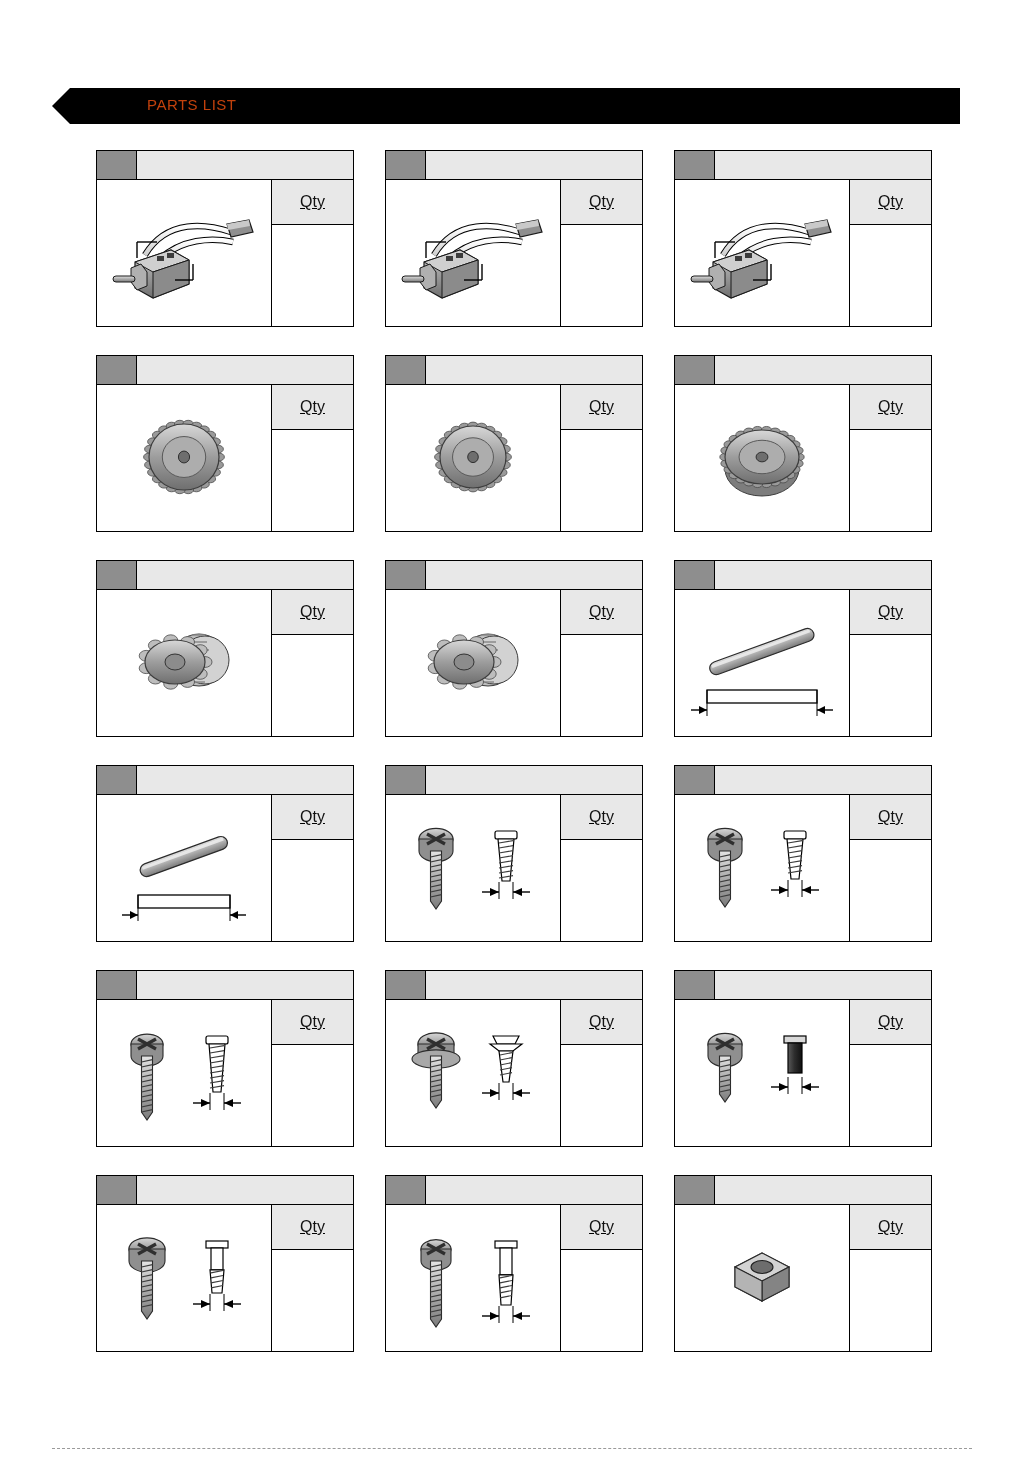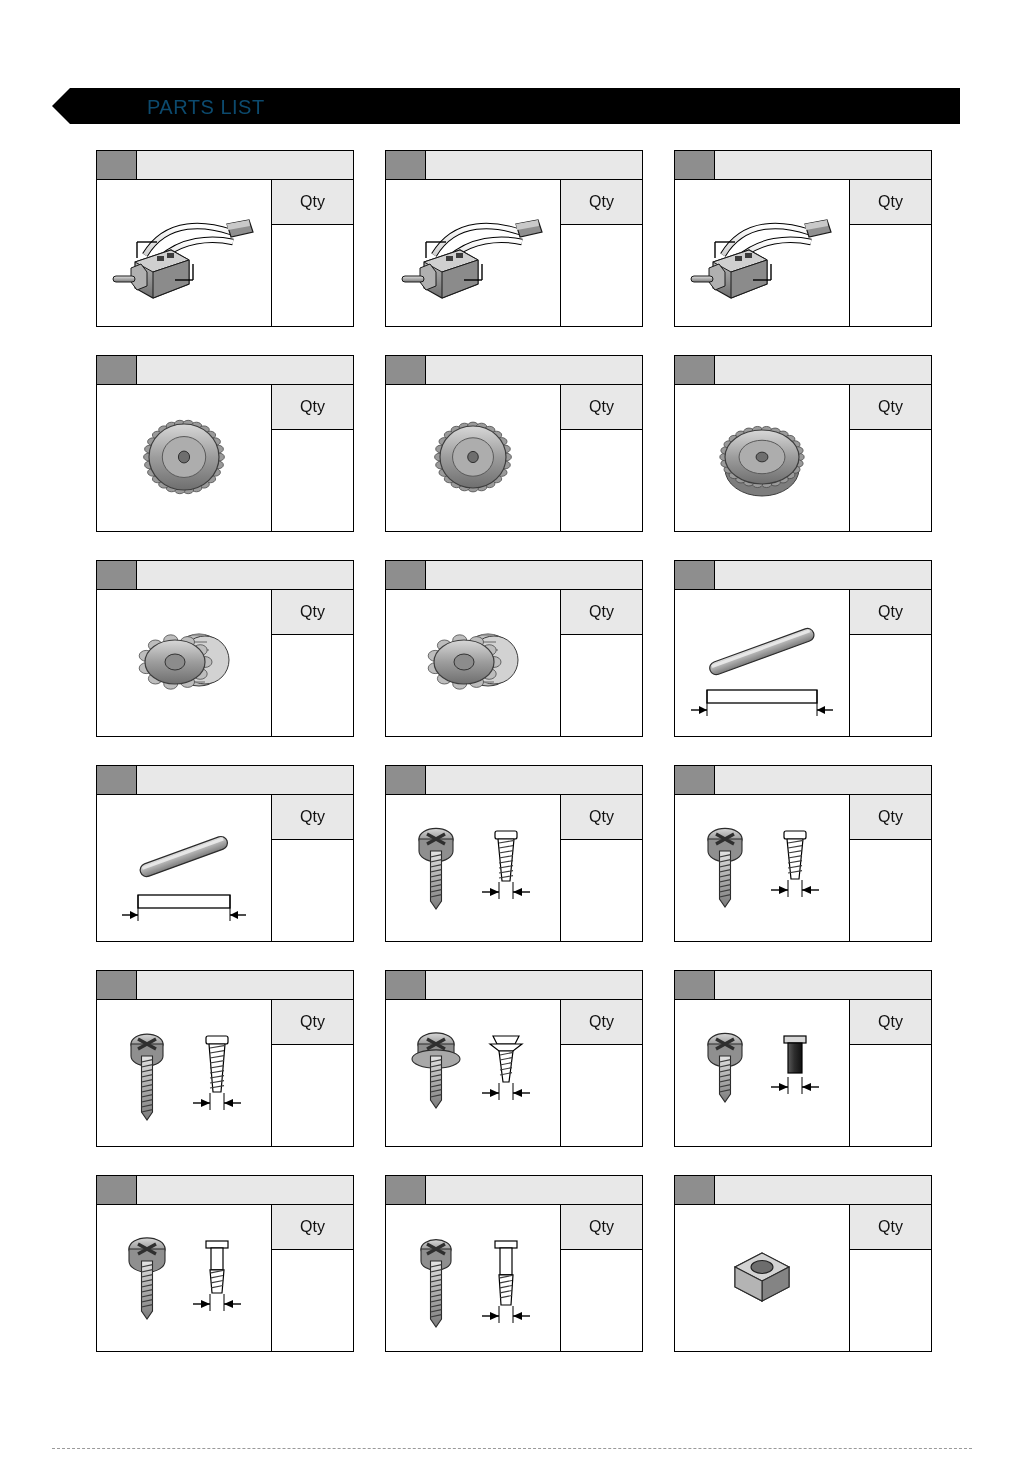--- a/index.html
+++ b/index.html
@@ -37,41 +37,42 @@
     top: 0;
     width: 70px;
     height: 36px;
     background: #000000;
     clip-path: polygon(18px 0, 70px 0, 70px 36px, 18px 36px, 0 18px);
   }
   .header-title {
     position: absolute;
     left: 95px;
     top: 8px;
-    color: #0c4a6e;
-    font-size: 20px;
+    color: #c2410c;
+    font-size: 15px;
     letter-spacing: .5px;
   }
 
   
   .grid {
     position: absolute;
     left: 96px;
     top: 150px;
     width: 836px;
     display: grid;
     grid-template-columns: repeat(3, 258px);
     grid-column-gap: 31px;
     grid-row-gap: 27px;
   }
 
   .card {
     width: 258px;
     height: 178px;
     position: relative;
+    text-decoration: underline;
   }
 
   
   .card-head {
     display: flex;
     height: 30px;
     border: 1px solid #000000;
     box-sizing: border-box;
     background: #e8e8e8;
   }

